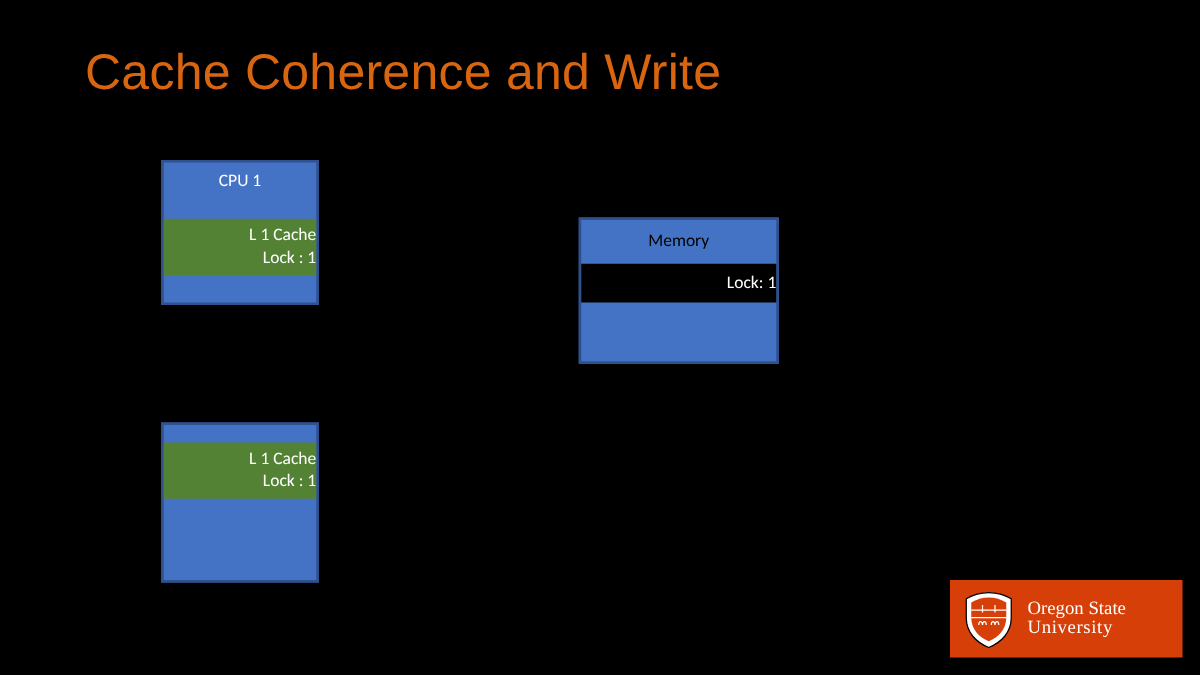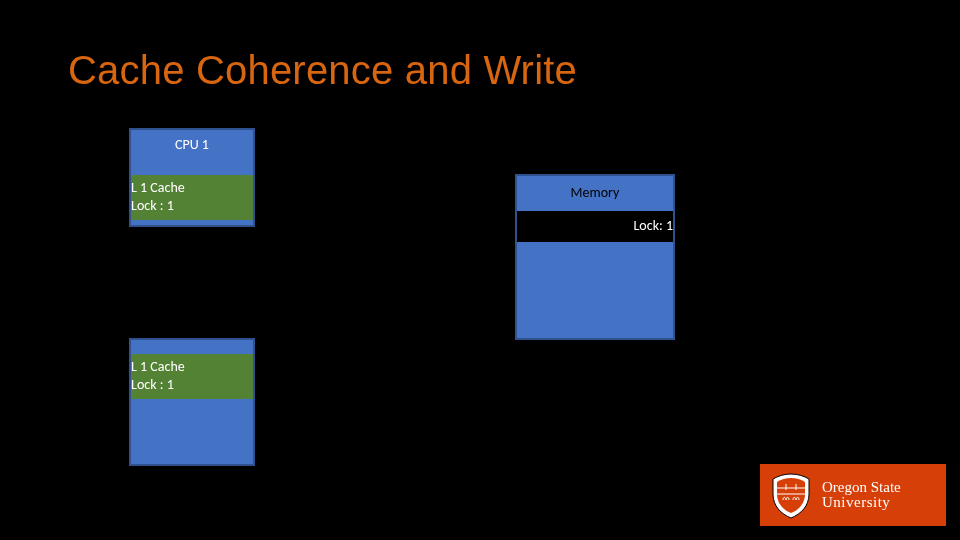--- a/index.html
+++ b/index.html
@@ -9,21 +9,21 @@
     height: 540px;
     background: #000;
     font-family: "Calibri", "Segoe UI", Arial, sans-serif;
     color: #000;
     position: relative;
     overflow: hidden;
   }
   .slide-title {
     position: absolute;
     left: 68px;
-    top: 48px;
+    top: 36px;
     font-size: 40px;
     font-weight: 400;
     color: #d8650f;
     font-family: Arial, "Segoe UI", sans-serif;
     letter-spacing: 0.2px;
   }
   .caption {
     position: absolute;
     color: #000;
     font-size: 14px;
@@ -37,21 +37,21 @@
   }
   .cpu-label {
     color: #fff;
     text-align: center;
     font-size: 14px;
     padding: 6px 0 8px 0;
   }
   .cache-band {
     background: #548235;
     margin: 0 0 0 0;
-    text-align: left;
+    text-align: right;
     color: #fff;
     font-size: 14px;
     line-height: 1.25;
     padding: 4px 0 6px 0;
   }
   .mem-box {
     position: absolute;
     width: 160px;
     background: #4472c4;
     border: 2px solid #2f528f;
@@ -95,21 +95,21 @@
 </style>
 </head>
 <body>
 
 <div class="slide-title">Cache Coherence and Write</div>
 
 <div class="caption" style="left:22px; top:158px;">
   <div>Acquire Lock</div>
   <div>xchg(lock, 1)</div>
 </div>
-<div class="cpu-box" style="left:129px; top:128px; height:99px;">
+<div class="cpu-box" style="left:129px; top:128px; height:116px;">
   <div class="cpu-label">CPU 1</div>
   <div style="height:14px;"></div>
   <div class="cache-band">
     <div>L 1 Cache</div>
     <div>Lock : 1</div>
   </div>
 </div>
 
 <div class="caption" style="left:22px; top:370px;">
   <div>Spinlock</div>
@@ -117,21 +117,21 @@
   <div>xchg(lock, 1)</div>
 </div>
 <div class="cpu-box" style="left:129px; top:338px; height:128px;">
   <div style="height:14px;"></div>
   <div class="cache-band">
     <div>L 1 Cache</div>
     <div>Lock : 1</div>
   </div>
 </div>
 
-<div class="mem-box" style="left:515px; top:174px; height:166px;">
+<div class="mem-box" style="left:463px; top:174px; height:117px;">
   <div class="mem-label">Memory</div>
   <div class="mem-val">Lock: 1</div>
 </div>
 
 <div class="logo">
   <svg class="logo-seal" viewBox="0 0 50 50">
     <path d="M25 4 C18 4 12 6 7 9 L7 24 C7 36 15 44 25 48 C35 44 43 36 43 24 L43 9 C38 6 32 4 25 4 Z" fill="#fff" stroke="#000" stroke-width="1"></path>
     <path d="M25 8 C20 8 15 9.5 11 12 L11 24 C11 33 17 40 25 43 C33 40 39 33 39 24 L39 12 C35 9.5 30 8 25 8 Z" fill="#d73f09"></path>
     <path d="M11 18 L39 18" stroke="#fff" stroke-width="1"></path>
     <path d="M11 24 L39 24" stroke="#fff" stroke-width="1"></path>

